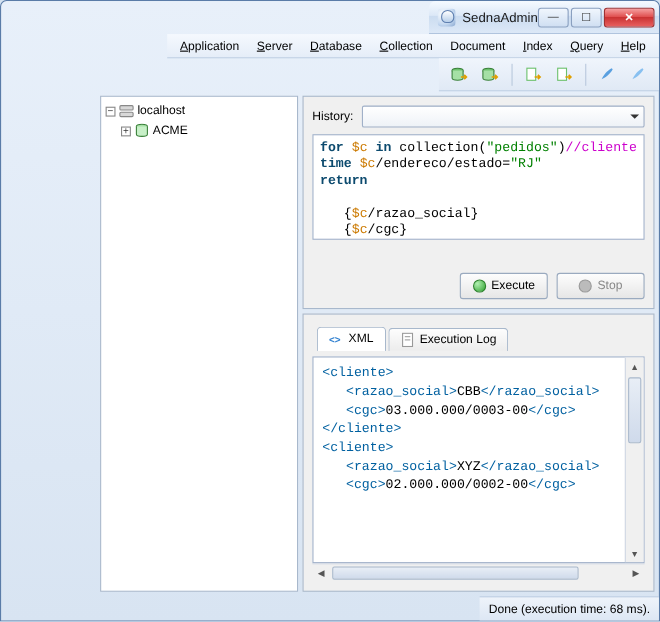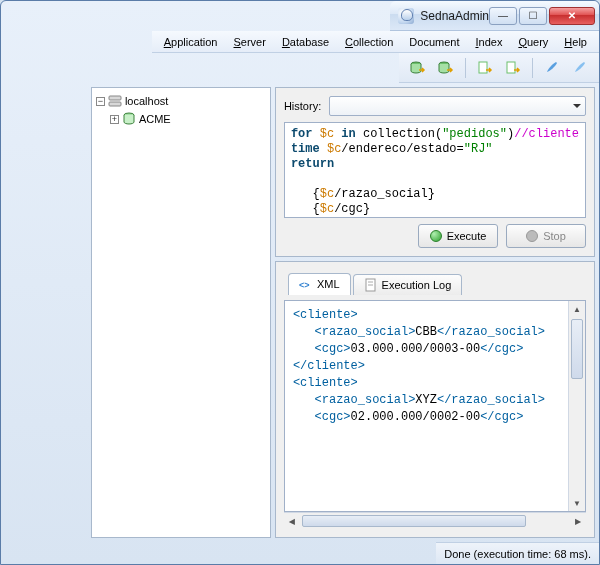--- a/index.html
+++ b/index.html
@@ -161,21 +161,21 @@
     height:96px;
     background:#fff;
     border:1px solid #a0b0c8;
     padding:4px 6px;
     font-family: "Courier New", monospace;
     font-size:12px;
     line-height:15px;
     white-space:pre;
     overflow:hidden;
   }
-  .btnrow { display:flex; justify-content:flex-end; gap:8px; }
+  .btnrow { display:flex; justify-content:flex-end; gap:8px;margin-top:24px; }
   .btn {
     min-width:80px; height:24px;
     background:linear-gradient(#fdfdfd,#e6e6e6);
     border:1px solid #9aaabf;
     border-radius:3px;
     display:flex; align-items:center; justify-content:center; gap:5px;
     padding:0 10px;
   }
   .btn.disabled { color:#888; }
   .circle { width:12px; height:12px; border-radius:50%; }

